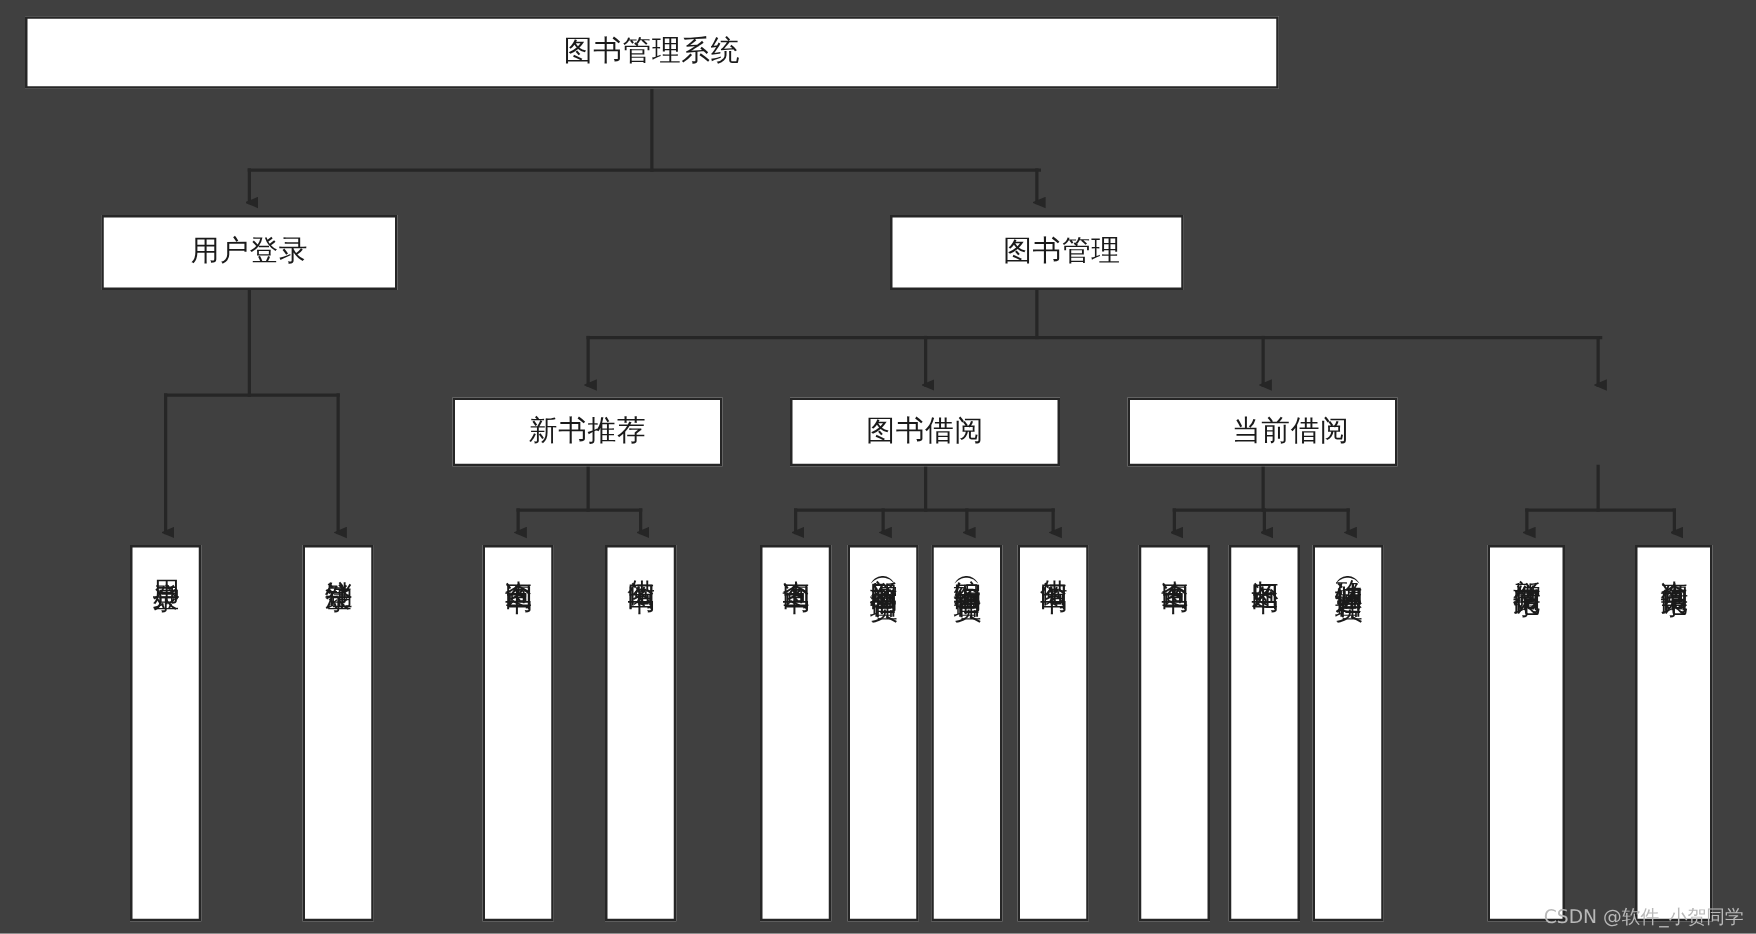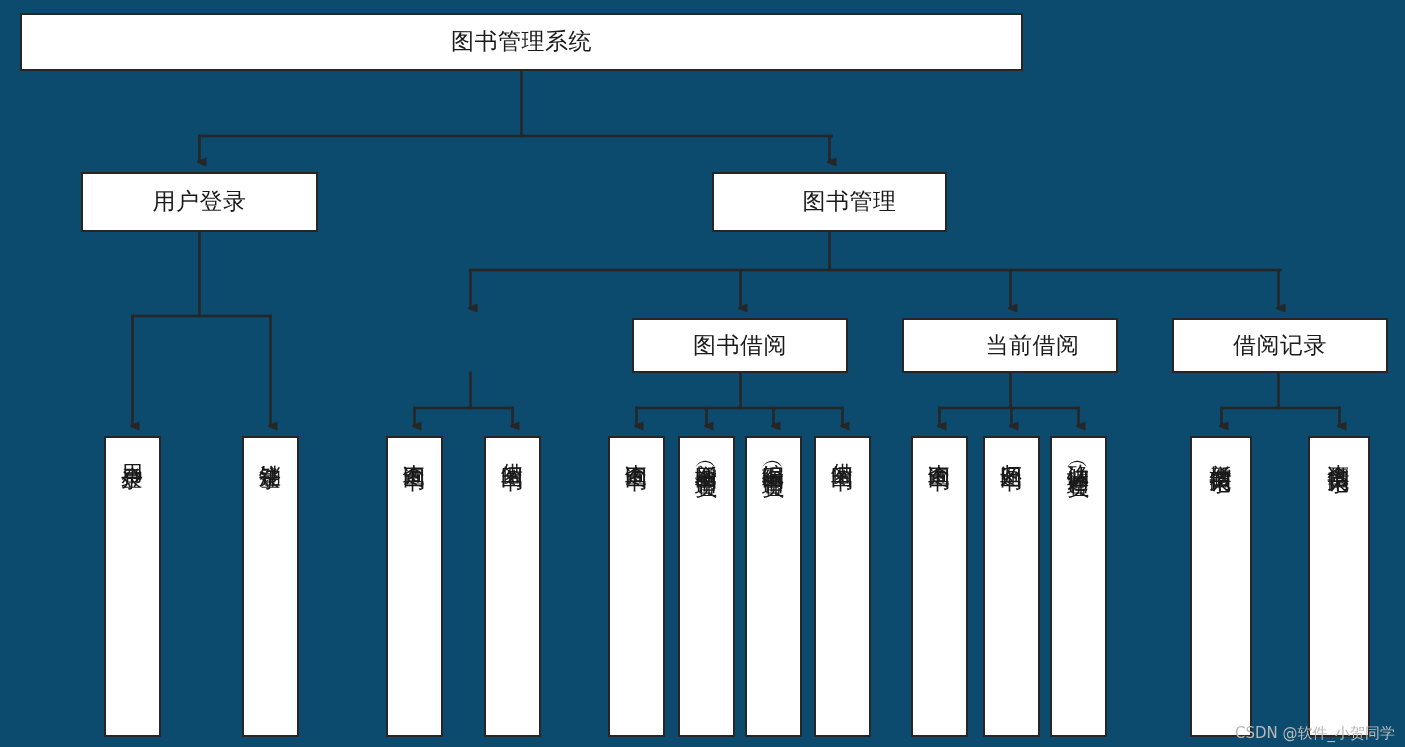--- a/index.html
+++ b/index.html
@@ -9,21 +9,21 @@
     background: #ffffff;
   }
   body {
     font-family: "DejaVu Sans", "Liberation Sans", sans-serif;
     color: #1a1a1a;
   }
   #diagram-root {
     position: relative;
     width: 1405px;
     height: 747px;
-    background: #0c4a6e;
+    background: #404040;
     overflow: hidden;
   }
   svg#connectors {
     position: absolute;
     left: 0;
     top: 0;
     width: 1405px;
     height: 747px;
     pointer-events: none;
   }
@@ -134,28 +134,28 @@
     <span class="label">图书管理系统</span>
   </div>
 
   <div class="node horiz" style="left:81px; top:172px; width:237px; height:60px;">
     <span class="label">用户登录</span>
   </div>
   <div class="node horiz" style="left:712px; top:172px; width:235px; height:60px;padding-left:40px;">
     <span class="label">图书管理</span>
   </div>
 
+  <div class="node horiz" style="left:362px; top:318px; width:216px; height:55px;">
+    <span class="label">新书推荐</span>
+  </div>
   <div class="node horiz" style="left:632px; top:318px; width:216px; height:55px;">
     <span class="label">图书借阅</span>
   </div>
   <div class="node horiz" style="left:902px; top:318px; width:216px; height:55px;padding-left:45px;">
     <span class="label">当前借阅</span>
-  </div>
-  <div class="node horiz" style="left:1172px; top:318px; width:216px; height:55px;">
-    <span class="label">借阅记录</span>
   </div>
 
   <div class="node vert" style="left:104px; top:436px; width:57px; height:301px;">
     <span class="label">用户登录</span>
   </div>
   <div class="node vert" style="left:242px; top:436px; width:57px; height:301px;">
     <span class="label">注销登录</span>
   </div>
   <div class="node vert" style="left:386px; top:436px; width:57px; height:301px;">
     <span class="label">查询图书</span>

